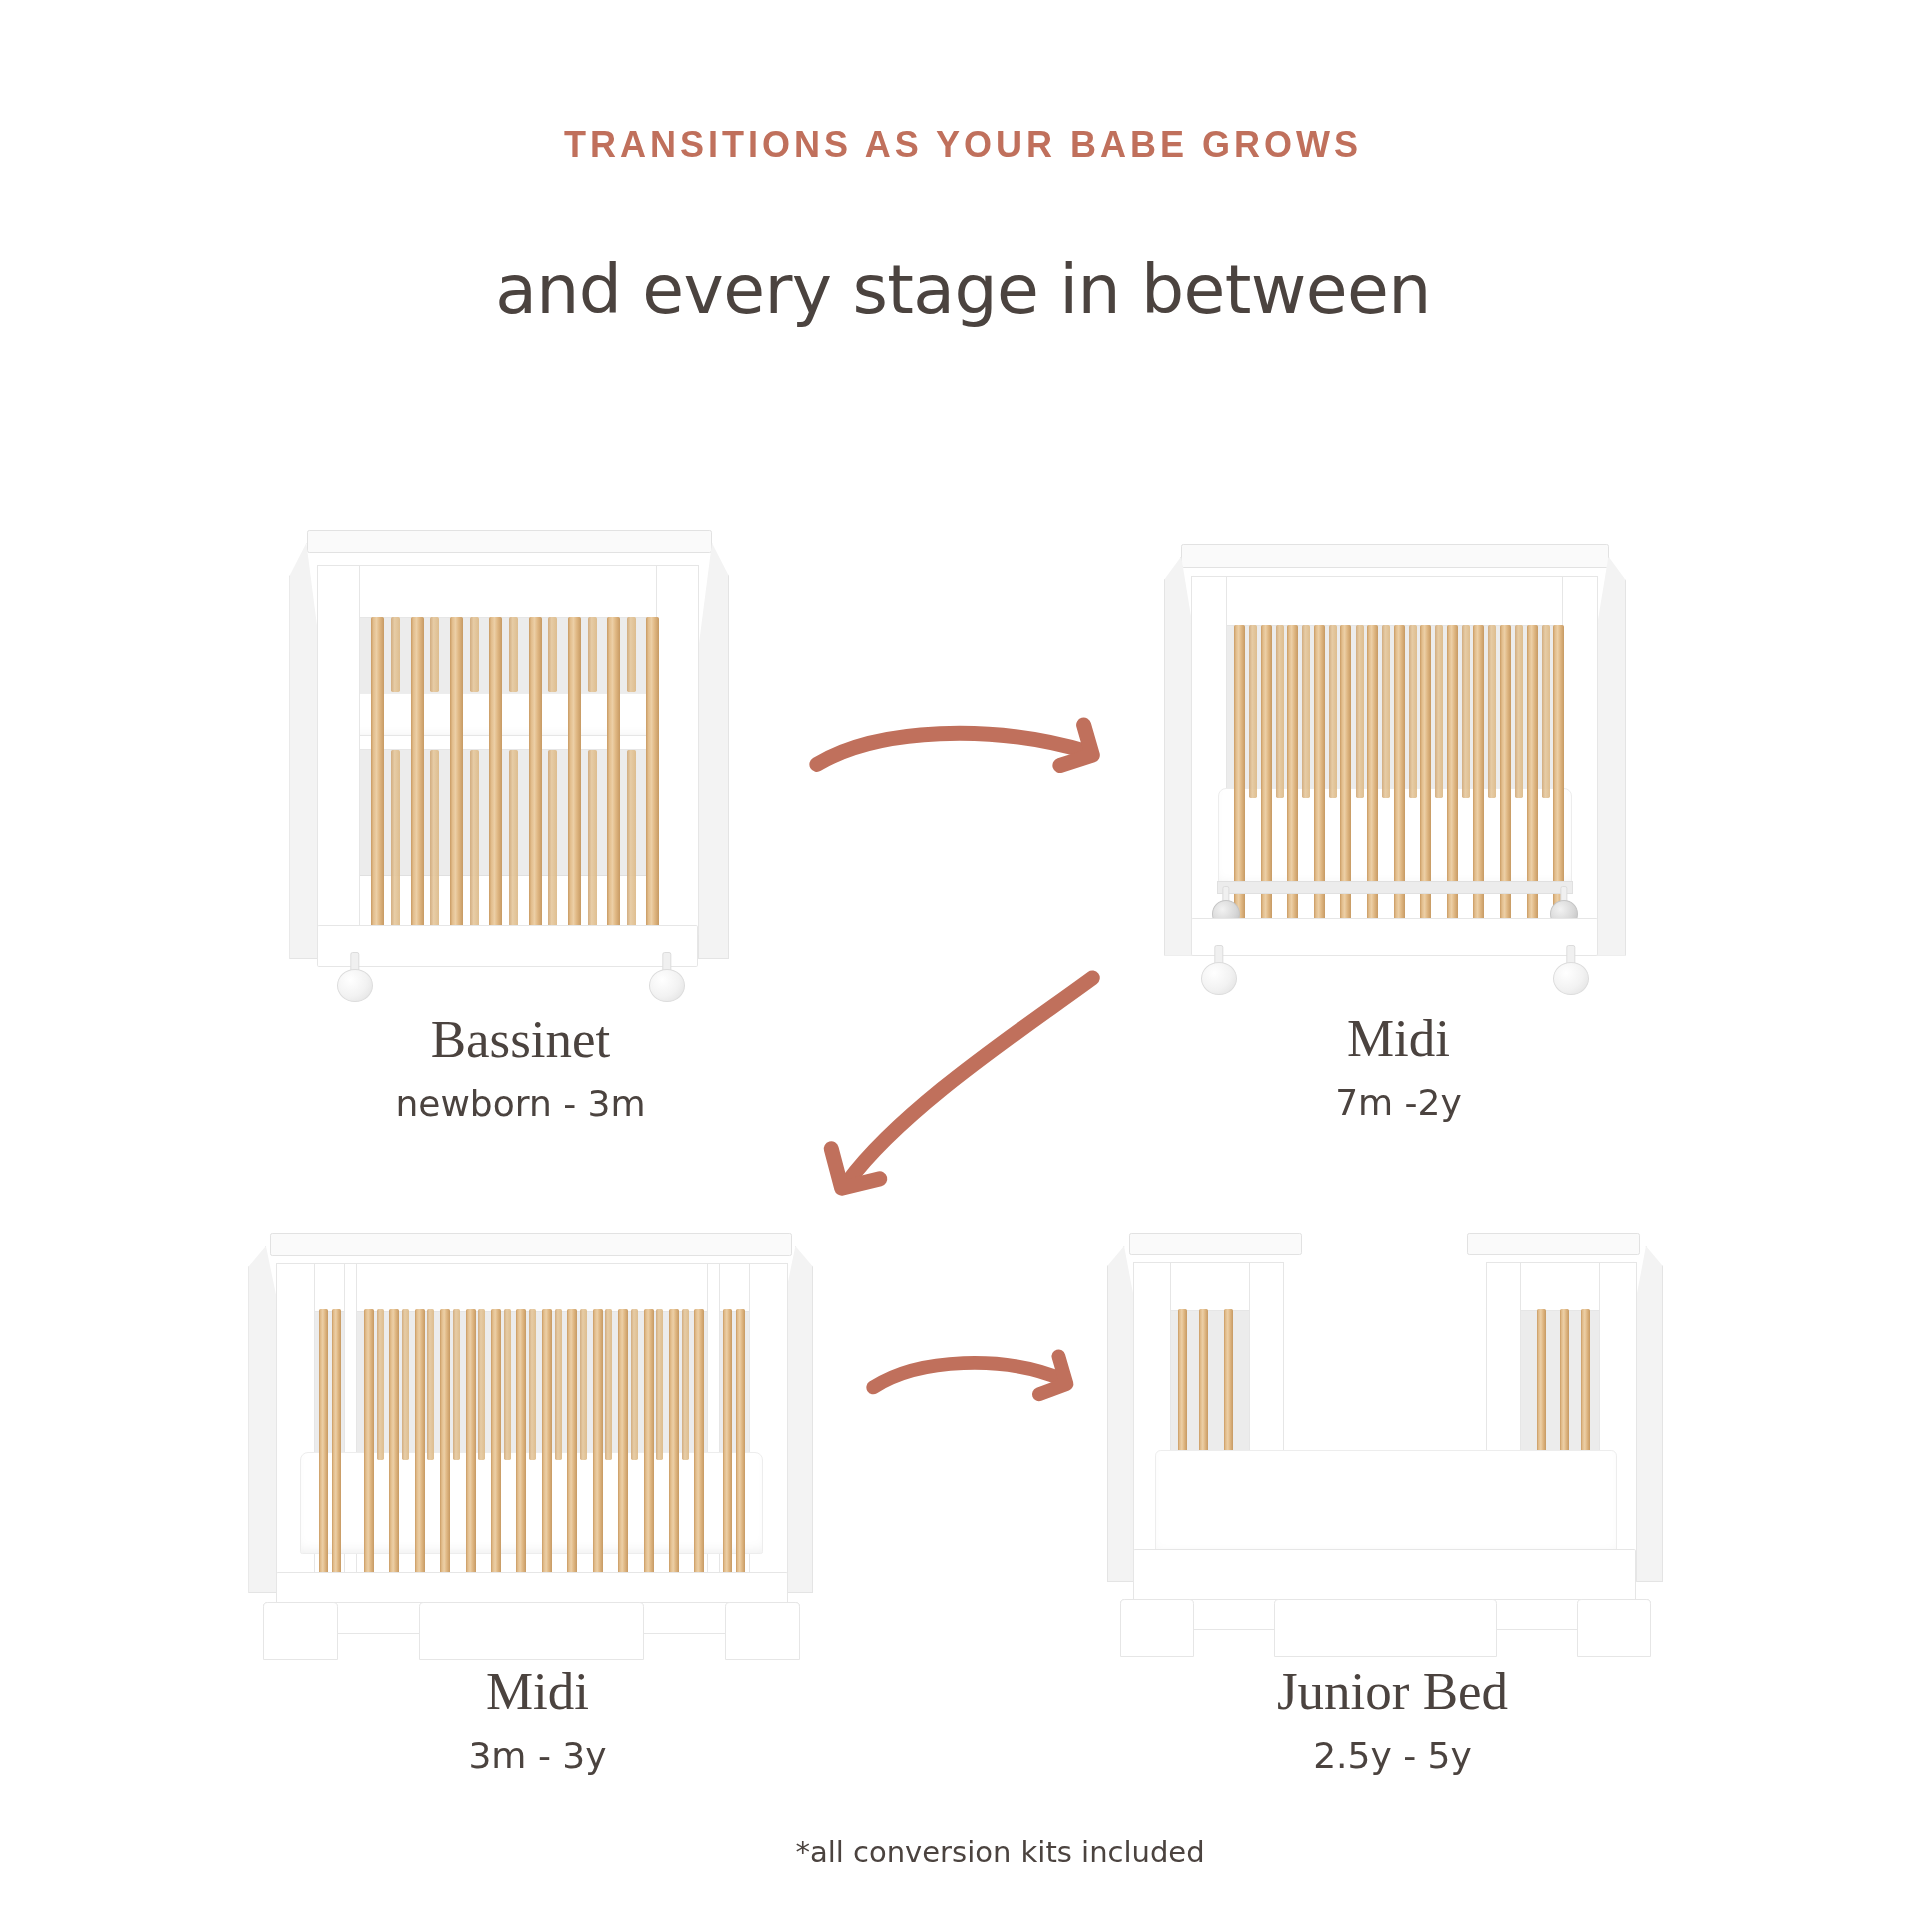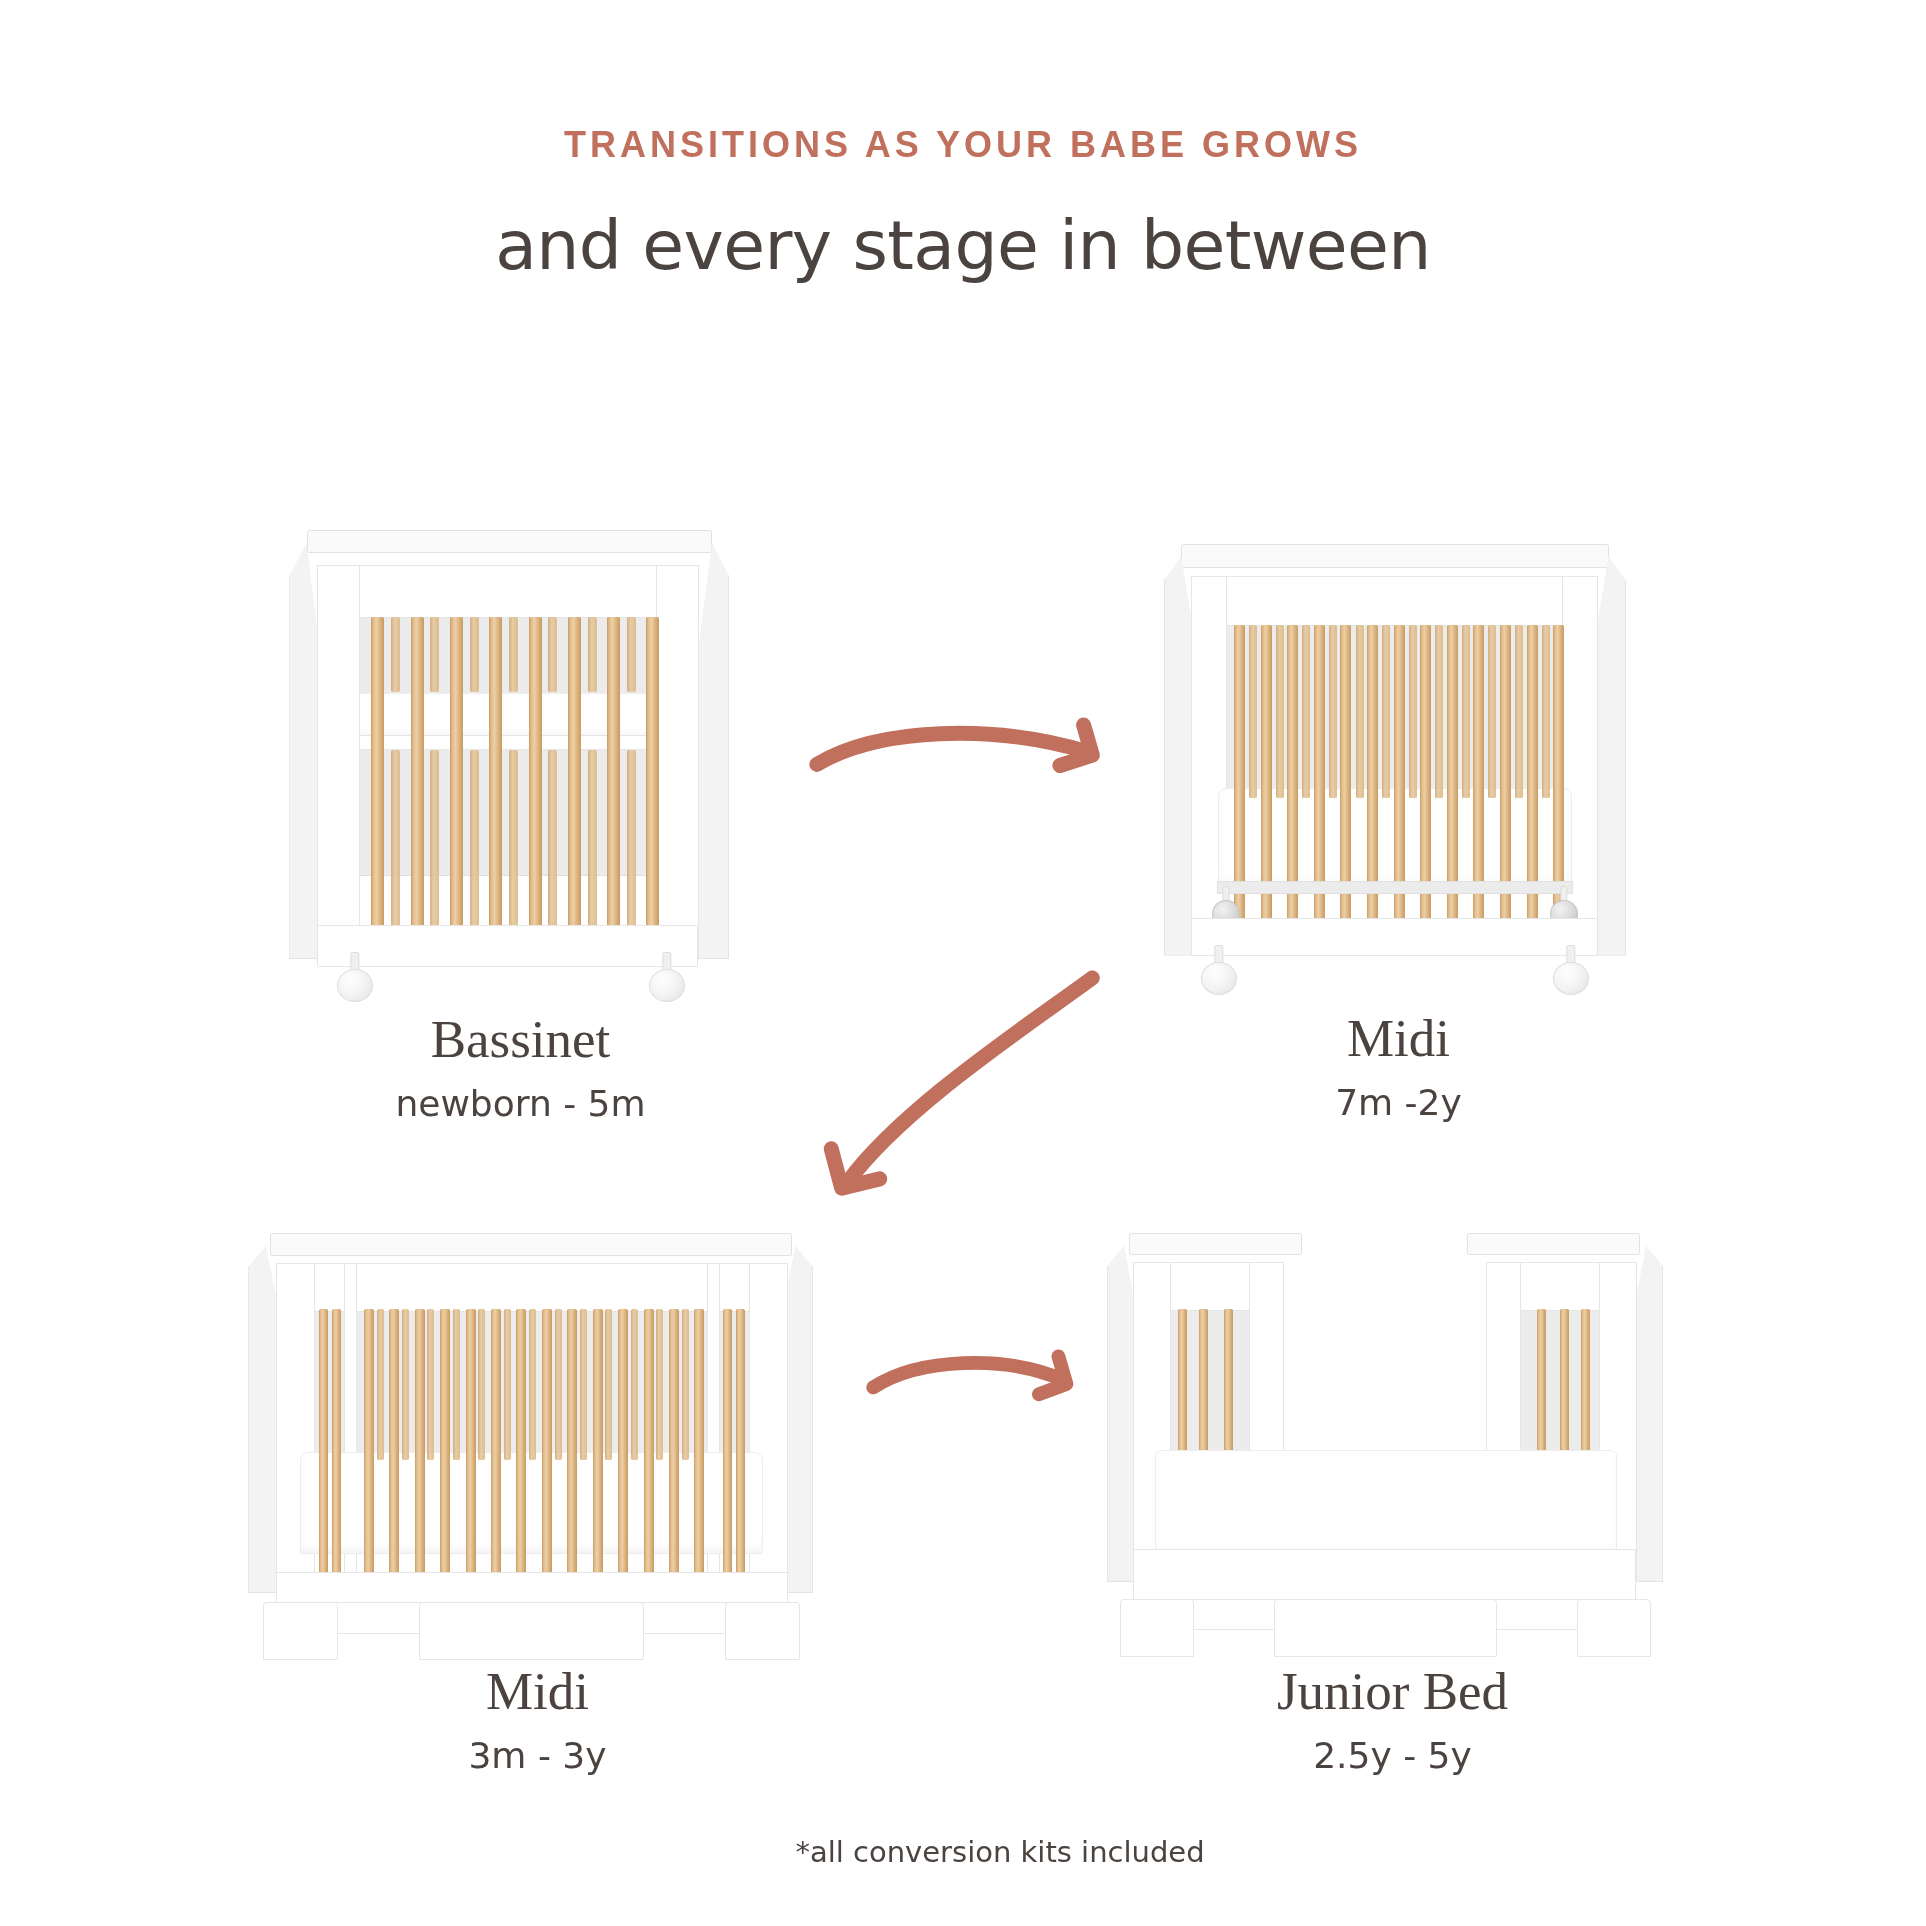--- a/index.html
+++ b/index.html
@@ -40,21 +40,21 @@
     left: 0;
     width: 100%;
     text-align: center;
     color: #4b433f;
     font-size: 68px;
     line-height: 1.22;
     font-weight: 400;
     letter-spacing: -0.6px;
     font-family: "DejaVu Sans", sans-serif;
   }
-  .headline .l2 { display: block; }
+  .headline .l2 { display: block; margin-top: 44px; }
 
   .footnote {
     position: absolute;
     top: 1835px;
     left: 0;
     width: 100%;
     text-align: center;
     font-size: 29px;
     color: #4b433f;
     font-family: "DejaVu Sans", sans-serif;
@@ -201,21 +201,21 @@
         <div class="stem"></div>
           <div class="wheel"></div>
       </div>
       <div class="caster" style="left:377px; top:432px; width:36px; height:50px;">
         <div class="stem"></div>
           <div class="wheel"></div>
       </div>
     </div>
 
     <div class="stage-name" style="margin-top:31px;">Bassinet</div>
-    <div class="stage-age">newborn - 5m</div>
+    <div class="stage-age">newborn - 3m</div>
   </div>
 
   <div class="cell" style="left:1144px; top:537px; width:509px;">
 
     <div class="stage-art" style="height:445px;">
 
       <div class="crib wtop" style="left:37px; top:7px; width:428px; height:24px; border-radius:2.3px;"></div>
       <div class="crib wside" style="left:19.6px; top:19.6px; width:32px; height:399px;
            clip-path: polygon(55% 0%, 100% 22%, 100% 100%, 0% 100%, 0% 6%);"></div>
       <div class="crib wside" style="left:450px; top:19.6px; width:32px; height:399px;

